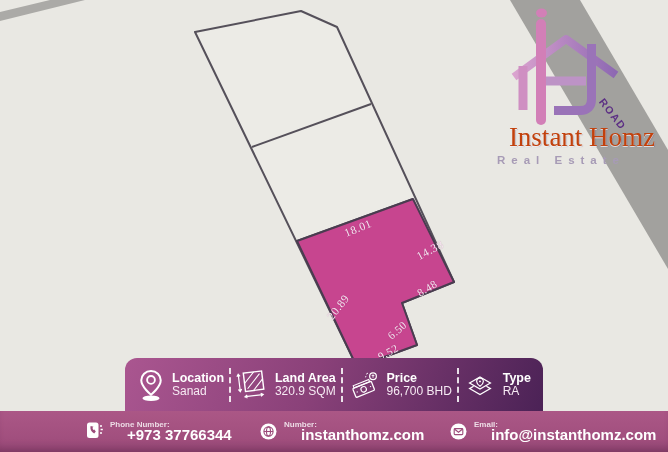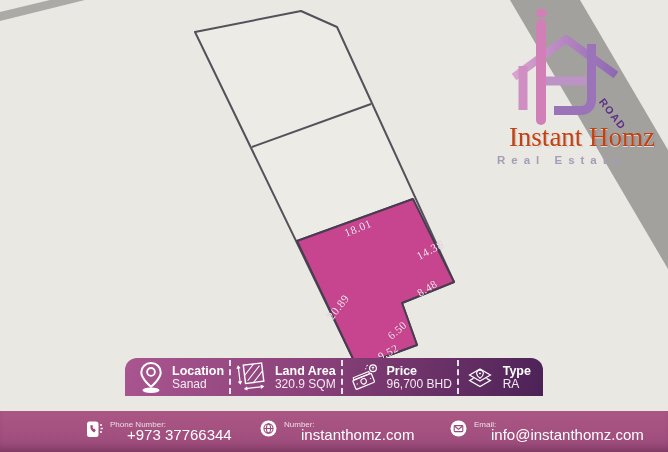--- a/index.html
+++ b/index.html
@@ -31,38 +31,38 @@
     font-family:Liberation Serif, serif;font-size:27px;color:#c2410c;
     text-shadow:0 1px 0 rgba(255,255,255,.7),1px 1px 1px rgba(110,90,133,.35);
     white-space:nowrap;
   }
   .brand-tagline{
     position:absolute;z-index:2;left:473px;top:154px;width:176px;text-align:center;
     font-size:11.5px;font-weight:bold;letter-spacing:6px;color:#a79bb6;white-space:nowrap;
   }
   
   .info-bar{
-    position:absolute;z-index:3;left:125px;top:358px;width:418px;height:38px;
+    position:absolute;z-index:3;left:125px;top:358px;width:418px;height:53px;
     border-radius:12px 12px 0 0;
     background:linear-gradient(112deg,#aa5690 0%,#8a4179 45%,#4b2256 100%);
     display:flex;align-items:center;justify-content:space-between;
     padding:0 12px;box-sizing:border-box;color:#fff;
   }
   .bar-item{display:flex;align-items:center;gap:7px;}
   .bar-icon{flex:0 0 auto;}
   .bar-label{font-size:12.5px;font-weight:bold;line-height:14px;white-space:nowrap;}
   .bar-value{font-size:12px;line-height:13px;white-space:nowrap;color:#f6eaf3;}
   .bar-sep{height:34px;border-left:2px dashed rgba(255,255,255,.85);margin:0 4px;}
   
   .contact-bar{
     position:absolute;z-index:3;left:0;top:411px;width:668px;height:41px;
     background:linear-gradient(#ab5786,#9c4b7a);
     box-shadow:inset 0 -9px 10px -6px rgba(74,26,60,.45);
   }
-  .contact-item{position:absolute;top:9px;display:flex;align-items:flex-start;gap:7px;color:#fff;}
+  .contact-item{position:absolute;top:9px;display:flex;align-items:flex-end;gap:7px;color:#fff;font-weight:bold;}
   .c-phone{left:86px;}
   .c-web{left:260px;}
   .c-mail{left:450px;}
   .contact-label{font-size:8px;line-height:9px;color:rgba(255,255,255,.8);}
   .contact-value{font-size:15px;line-height:11px;color:#fff;margin-left:17px;}
 </style>
 </head>
 <body>
 
 <div class="stage">

